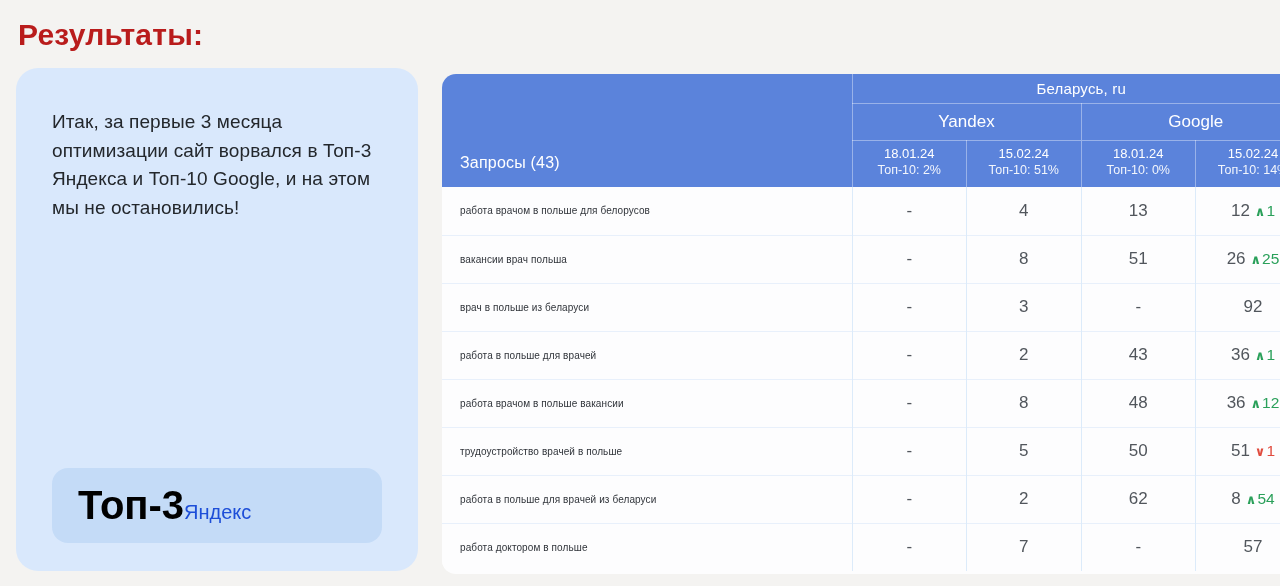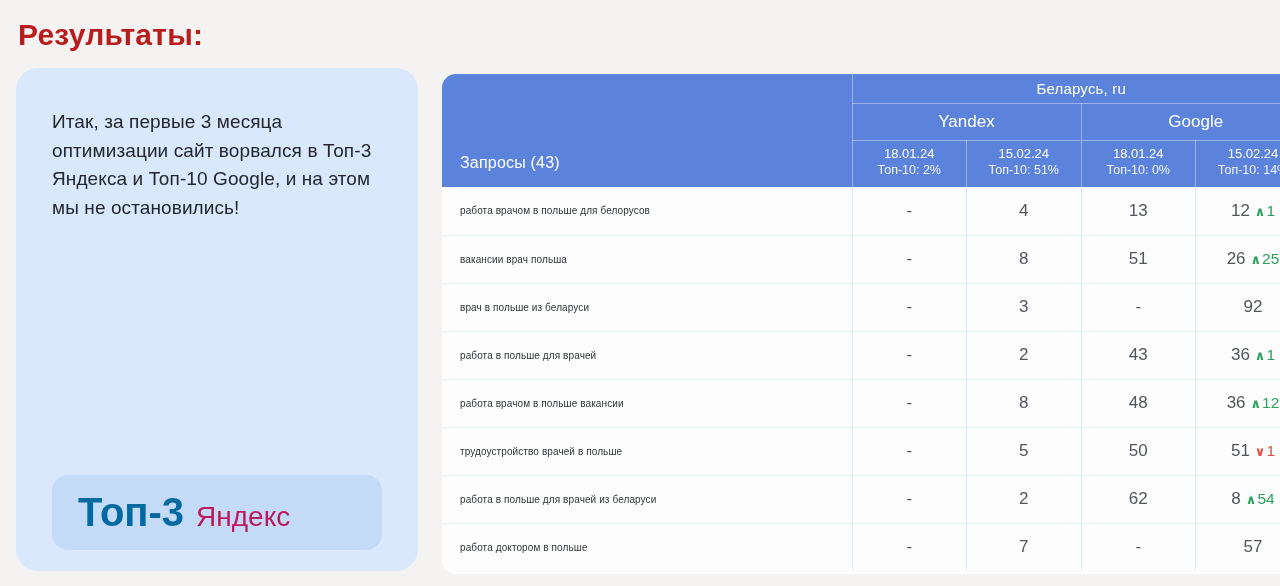--- a/index.html
+++ b/index.html
@@ -15,43 +15,43 @@
     font-size: 30px; font-weight: 600; color: #b91c1c;
     letter-spacing: 0.2px;
   }
 
   
   .panel {
     position: absolute; left: 16px; top: 68px;
     width: 402px; height: 503px;
     background: #d9e8fc;
     border-radius: 22px;
-    padding: 40px 36px 21px 36px;
+    padding: 40px 36px 28px 36px;
     display: flex; flex-direction: column;
   }
   .panel-text {
     font-size: 19px; line-height: 28.5px; color: #23272c;
     letter-spacing: 0.1px;
   }
   .panel-spacer { flex: 1; }
   .badge {
     width: 330px; height: 75px;
     background: #c4dbf7;
     border-radius: 16px;
     display: flex; align-items: baseline;
     padding: 0 10px 0 26px;
     margin-top: 11px;
   }
   .badge-inner { display: flex; align-items: baseline; margin: auto 0; }
   .badge-value {
-    font-size: 40px; font-weight: 700; color: #0369a1;
+    font-size: 40px; font-weight: 700; color: #000000;
     line-height: 75px;
   }
   .badge-label {
-    font-size: 28px; color: #be185d; margin-left: 12px;
+    font-size: 20px; color: #1d4ed8; 
   }
 
   
   .table-wrap {
     position: absolute; left: 442px; top: 74px;
     width: 838px; height: 500px;
     overflow: hidden;
     border-radius: 14px 0 0 14px;
     background: #fdfdfe;
   }

